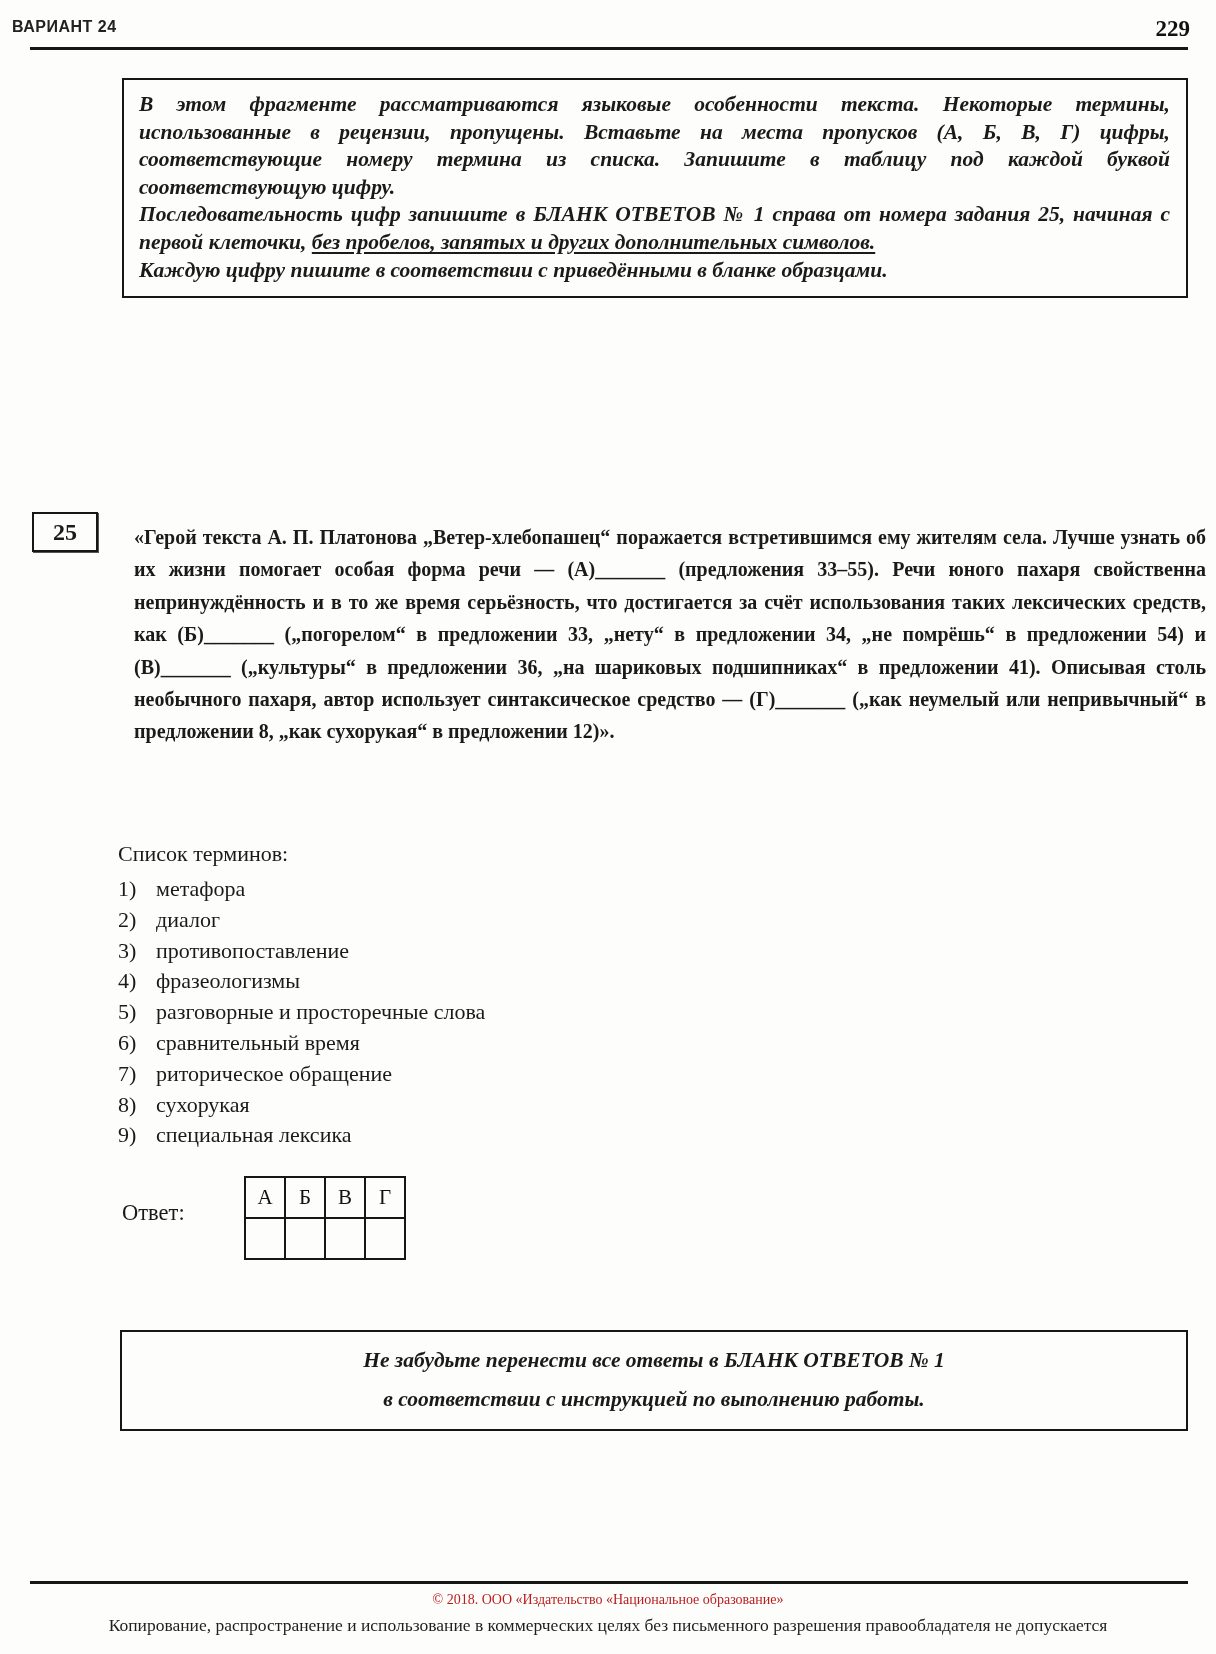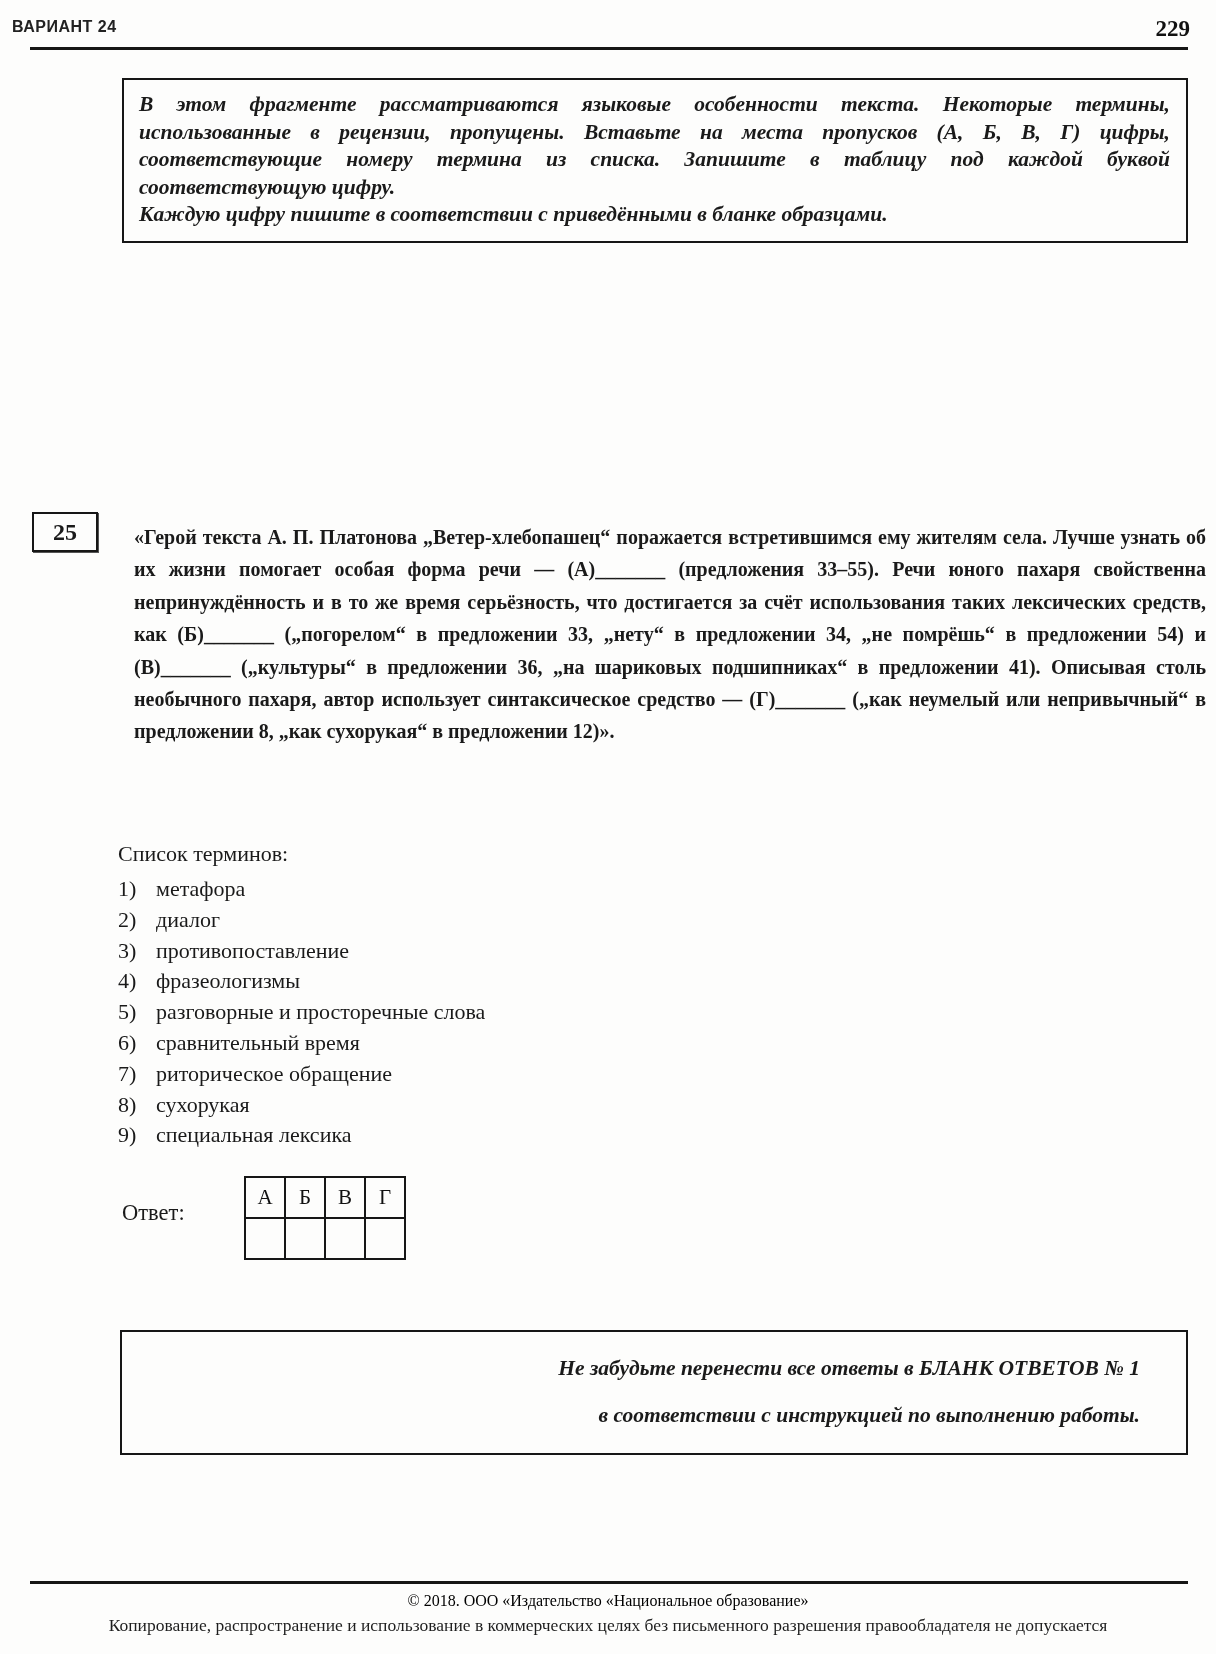--- a/index.html
+++ b/index.html
@@ -85,46 +85,47 @@
   
   .reminder-box {
     position:absolute; left:120px; top:1330px; width:1068px;
     box-sizing:border-box;
     border:2px solid #161616;
     padding:5px 30px 6px;
     text-align:center;
     font-style:italic; font-weight:700;
     font-size:21.5px; line-height:31px;
   }
-  .reminder-box p { margin:16px;text-align:right; }
+  .reminder-box p { margin:8px; }
   
   .footer-rule {
     position:absolute; left:30px; top:1581px; width:1158px;
     border-top:3px solid #161616;
   }
   .footer-copyright {
     position:absolute; left:0; top:1592px; width:100%;
-    text-align:center; font-size:16px; color:#000000;
+    text-align:center; font-size:14px; color:#b91c1c;
   }
   .footer-notice {
     position:absolute; left:0; top:1615px; width:100%;
     text-align:center; font-size:17.5px; color:#1e1e1e;
   }
 </style>
 </head>
 <body>
 
 <div class="page">
 
   <div class="hdr-variant">ВАРИАНТ 24</div>
   <div class="hdr-page">229</div>
   <div class="hdr-rule"></div>
 
   <div class="instruction-box">
     <p>В этом фрагменте рассматриваются языковые особенности текста. Некоторые термины, использованные в рецензии, пропущены. Вставьте на места пропусков (А, Б, В, Г) цифры, соответствующие номеру термина из списка. Запишите в таблицу под каждой буквой соответствующую цифру.</p>
+    <p><span>Последовательность цифр запишите в БЛАНК ОТВЕТОВ № 1 справа от номера задания 25, начиная с первой клеточки, </span><span class="u-line">без пробелов, запятых и других дополнительных символов.</span></p>
     <p>Каждую цифру пишите в соответствии с приведёнными в бланке образцами.</p>
   </div>
 
   <div class="task-num-box">
     <span>25</span>
   </div>
   <p class="task-text">«Герой текста А. П. Платонова „Ветер-хлебопашец“ поражается встретившимся ему жителям села. Лучше узнать об их жизни помогает особая форма речи — (А)_______ (предложения 33–55). Речи юного пахаря свойственна непринуждённость и в то же время серьёзность, что достигается за счёт использования таких лексических средств, как (Б)_______ („погорелом“ в предложении 33, „нету“ в предложении 34, „не помрёшь“ в предложении 54) и (В)_______ („культуры“ в предложении 36, „на шариковых подшипниках“ в предложении 41). Описывая столь необычного пахаря, автор использует синтаксическое средство — (Г)_______ („как неумелый или непривычный“ в предложении 8, „как сухорукая“ в предложении 12)».</p>
 
   <div class="terms-title">Список терминов:</div>
   <div class="terms-list">

